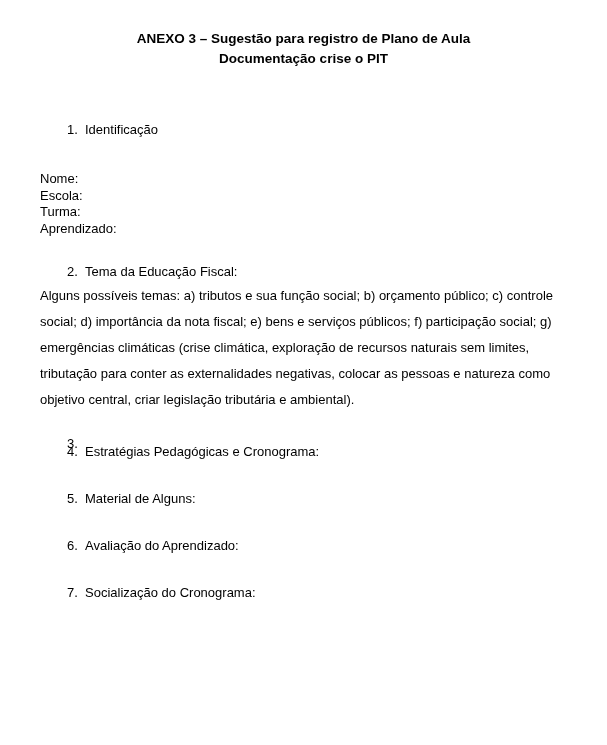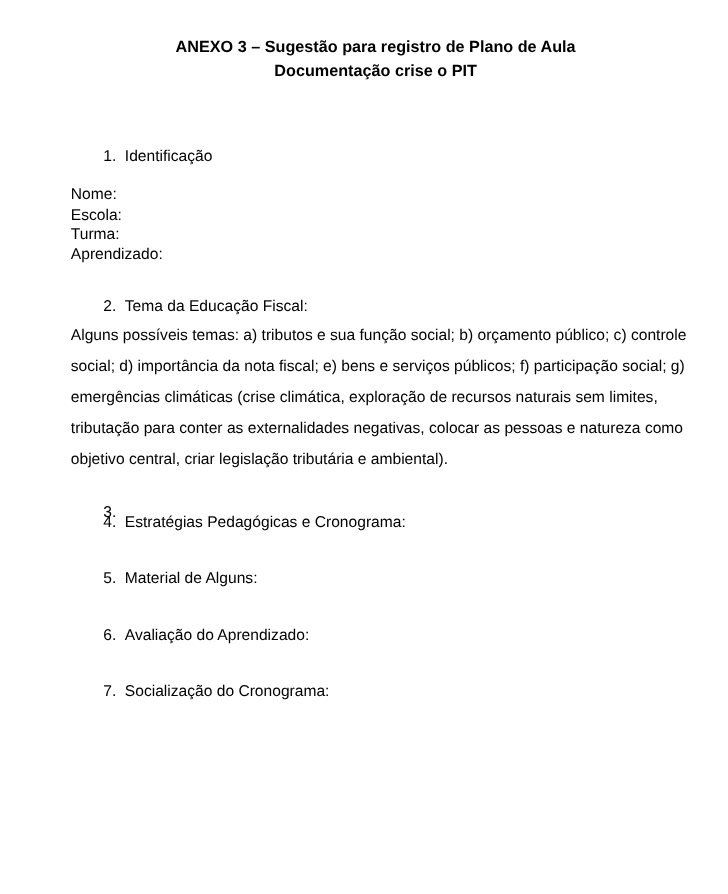--- a/index.html
+++ b/index.html
@@ -5,21 +5,21 @@
   html, body {
     margin: 0;
     padding: 0;
     background: #ffffff;
   }
   .page {
     position: relative;
     width: 607px;
     height: 745px;
     box-sizing: border-box;
-    padding: 29px 40px 0 59px;
+    padding: 29px 40px 0 40px;
     background: #ffffff;
     color: #000000;
     font-family: "Liberation Sans", "DejaVu Sans", sans-serif;
     font-size: 13px;
     line-height: 16px;
     overflow: hidden;
   }
   .doc-title {
     text-align: center;
     font-weight: bold;
@@ -33,21 +33,21 @@
     line-height: 16px;
     white-space: nowrap;
   }
   .list-item .num {
     position: absolute;
     left: 27px;
     top: 0;
   }
   .item-1 { margin-top: 53px; }
   .ident-block {
-    margin-top: 16px;
+    margin-top: 33px;
     line-height: 16.5px;
   }
   .item-2 { margin-top: 27px; }
   .tema-paragraph {
     margin-top: 3px;
     line-height: 26px;
     white-space: nowrap;
   }
   .item-3 { margin-top: 23px; }
   .item-4, .item-5, .item-6, .item-7 { margin-top: 31px; }

